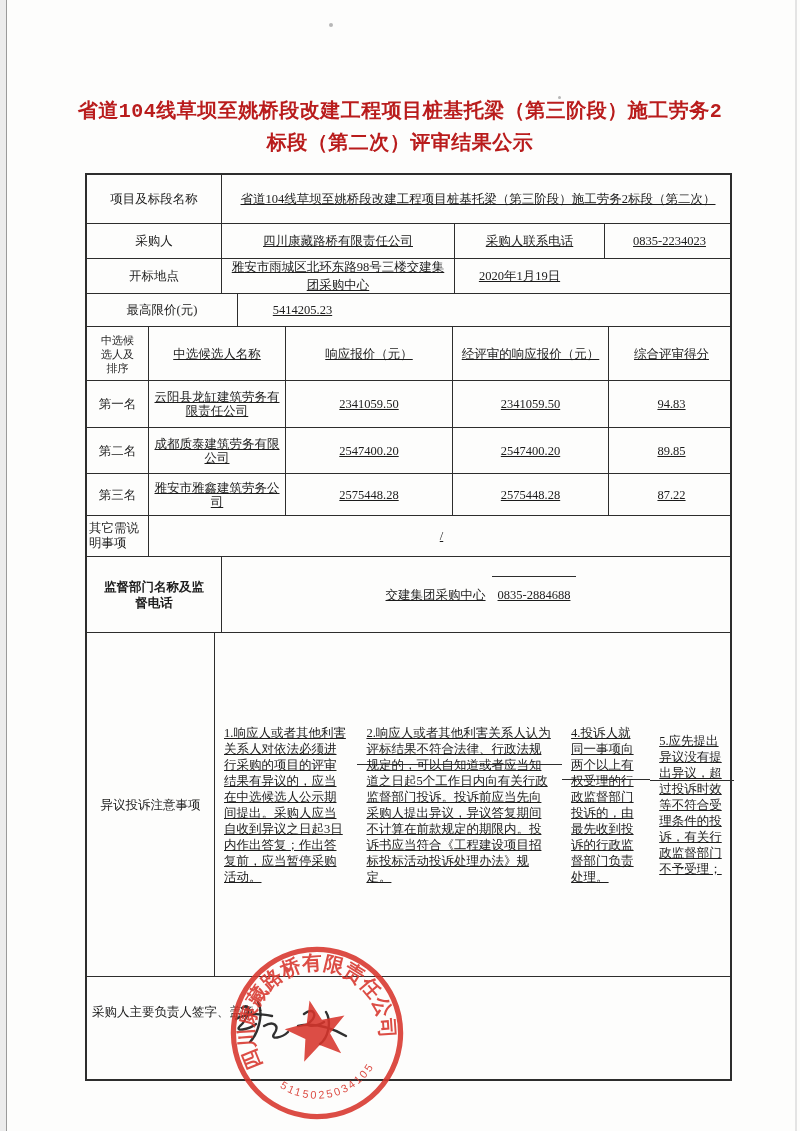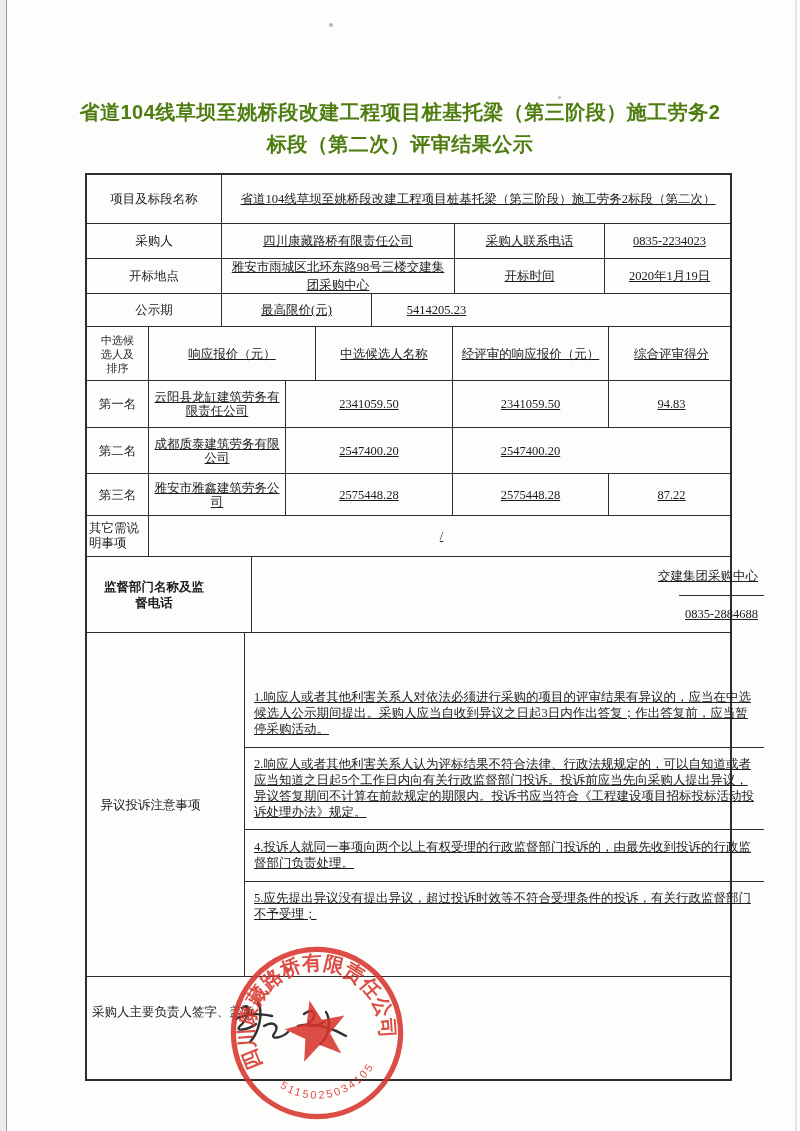--- a/index.html
+++ b/index.html
@@ -7,36 +7,36 @@
     width:800px;height:1131px;position:relative;overflow:hidden;
     background:#fdfdfc;
     font-family:"Liberation Serif","DejaVu Serif",serif;
     color:#1c1c1c;
   }
   .page-edge-left{position:absolute;left:0;top:0;width:6px;height:1131px;background:#ececec;border-right:1.6px solid #9a9a9a;}
   .page-edge-right{position:absolute;right:3px;top:0;width:2px;height:1131px;background:#e4e4e4;}
   .speck{position:absolute;background:#b7b7b7;border-radius:50%;}
   .title{
     position:absolute;left:60px;top:96px;width:680px;
-    text-align:center;font-family:Liberation Sans, sans-serif;
-    font-weight:bold;font-size:20px;line-height:32px;color:#4d7c0f;letter-spacing:.5px;
+    text-align:center;font-family:Liberation Mono, monospace;
+    font-weight:bold;font-size:20px;line-height:32px;color:#b91c1c;letter-spacing:.5px;
   }
   .doc-table{
     position:absolute;left:85px;top:173px;width:647px;
     border:2px solid #2d2d2d;box-sizing:border-box;background:transparent;
   }
   .row{display:flex;box-sizing:border-box;}
   .row + .row{border-top:1.6px solid #2d2d2d;}
   .c{
     box-sizing:border-box;flex:0 0 auto;
     display:flex;align-items:center;justify-content:center;
     text-align:center;font-size:12.5px;line-height:16px;padding:14px 5px;
   }
   .c + .c{border-left:1.6px solid #2d2d2d;text-decoration:underline;}
-  .stack{display:flex;flex-direction:column;padding:0;align-items:flex-end;margin-left:30px;}
+  .stack{display:flex;flex-direction:row;padding:0;align-items:center;}
   .stack > .sub{box-sizing:border-box;display:flex;align-items:center;justify-content:center;text-align:center;font-size:12.5px;line-height:16px;padding:2px 6px;}
   .stack > .sub + .sub{border-top:1.6px solid #2d2d2d;}
   .stack > .sub.left{justify-content:flex-start;text-align:left;padding:4px 10px 4px 9px;}
   .sig-row{display:flex;align-items:flex-start;}
   .sig-label{padding:27px 0 0 5px;font-size:12.5px;}
   .seal{position:absolute;left:222px;top:938px;width:190px;height:190px;transform:rotate(-13deg);opacity:.88;pointer-events:none;}
   .signature{position:absolute;left:228px;top:986px;width:150px;height:72px;opacity:.92;pointer-events:none;}
   .rank-head{font-size:11px;line-height:14px;padding:2px 11px;}
 </style>
 </head>
@@ -62,50 +62,49 @@
   <div class="row" style="height:35px">
     <div class="c" style="width:134px">采购人</div>
     <div class="c" style="width:233px">四川康藏路桥有限责任公司</div>
     <div class="c" style="width:150px">采购人联系电话</div>
     <div class="c" style="width:130px">0835-2234023</div>
   </div>
 
   <div class="row" style="height:35px">
     <div class="c" style="width:134px">开标地点</div>
     <div class="c" style="width:233px;line-height:18px">雅安市雨城区北环东路98号三楼交建集团采购中心</div>
-    <div class="c" style="width:150px">开标时间</div>
     <div class="c" style="width:130px">2020年1月19日</div>
   </div>
 
   <div class="row" style="height:33px">
-    <div class="c" style="width:134px">公示期</div>
     <div class="c" style="width:150px">最高限价(元)</div>
     <div class="c" style="width:130px">5414205.23</div>
   </div>
 
   <div class="row" style="height:54px">
     <div class="c rank-head" style="width:61px">中选候选人及排序</div>
+    <div class="c" style="width:137px">中选候选人名称</div>
     <div class="c" style="width:167px">响应报价（元）</div>
-    <div class="c" style="width:137px">中选候选人名称</div>
     <div class="c" style="width:156px">经评审的响应报价（元）</div>
     <div class="c" style="width:126px">综合评审得分</div>
   </div>
 
   <div class="row" style="height:47px">
     <div class="c" style="width:61px">第一名</div>
     <div class="c" style="width:137px;line-height:14px">云阳县龙缸建筑劳务有限责任公司</div>
     <div class="c" style="width:167px">2341059.50</div>
     <div class="c" style="width:156px">2341059.50</div>
     <div class="c" style="width:126px">94.83</div>
   </div>
   <div class="row" style="height:46px">
     <div class="c" style="width:61px">第二名</div>
     <div class="c" style="width:137px;line-height:14px">成都质泰建筑劳务有限公司</div>
     <div class="c" style="width:167px">2547400.20</div>
     <div class="c" style="width:156px">2547400.20</div>
+    <div class="c" style="width:126px">89.85</div>
   </div>
   <div class="row" style="height:42px">
     <div class="c" style="width:61px">第三名</div>
     <div class="c" style="width:137px;line-height:14px">雅安市雅鑫建筑劳务公司</div>
     <div class="c" style="width:167px">2575448.28</div>
     <div class="c" style="width:156px">2575448.28</div>
     <div class="c" style="width:126px">87.22</div>
   </div>
 
   <div class="row" style="height:41px">

